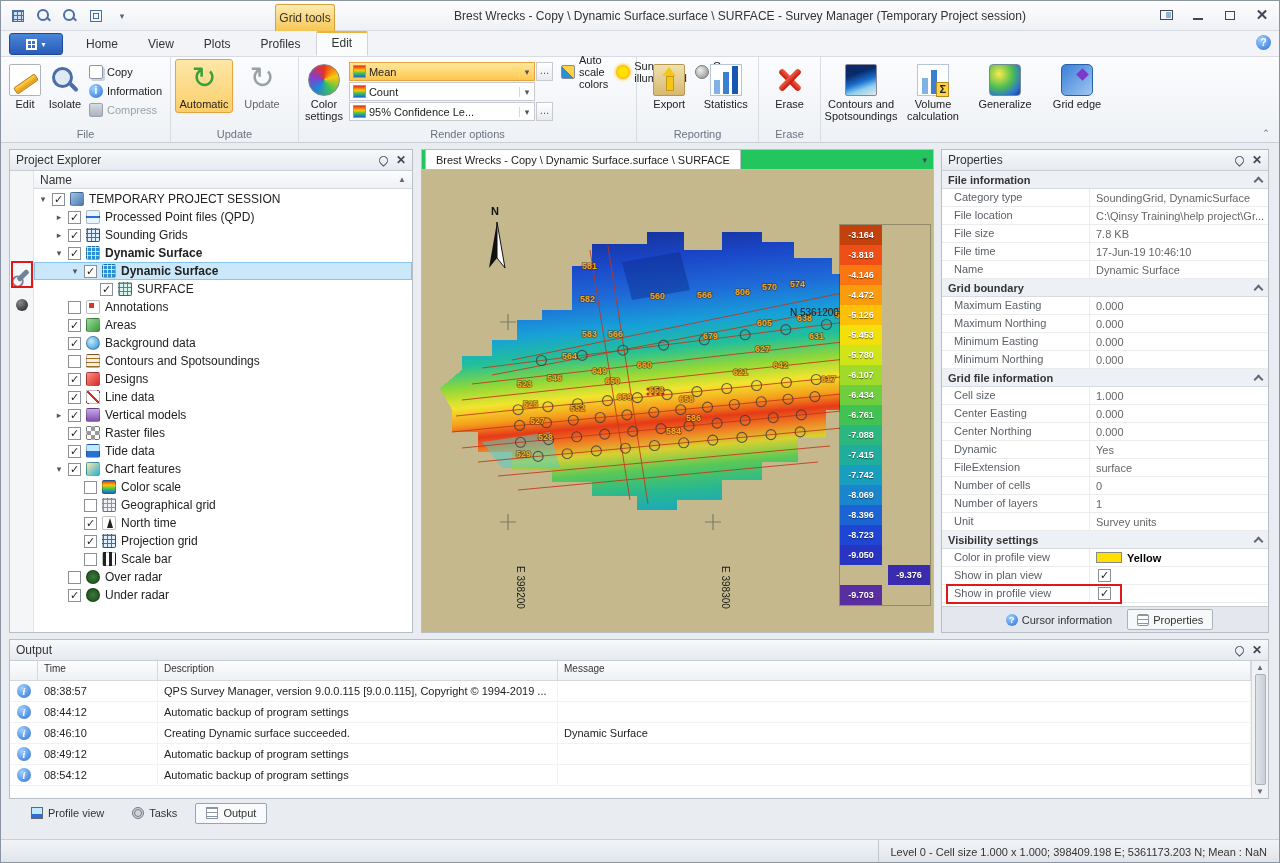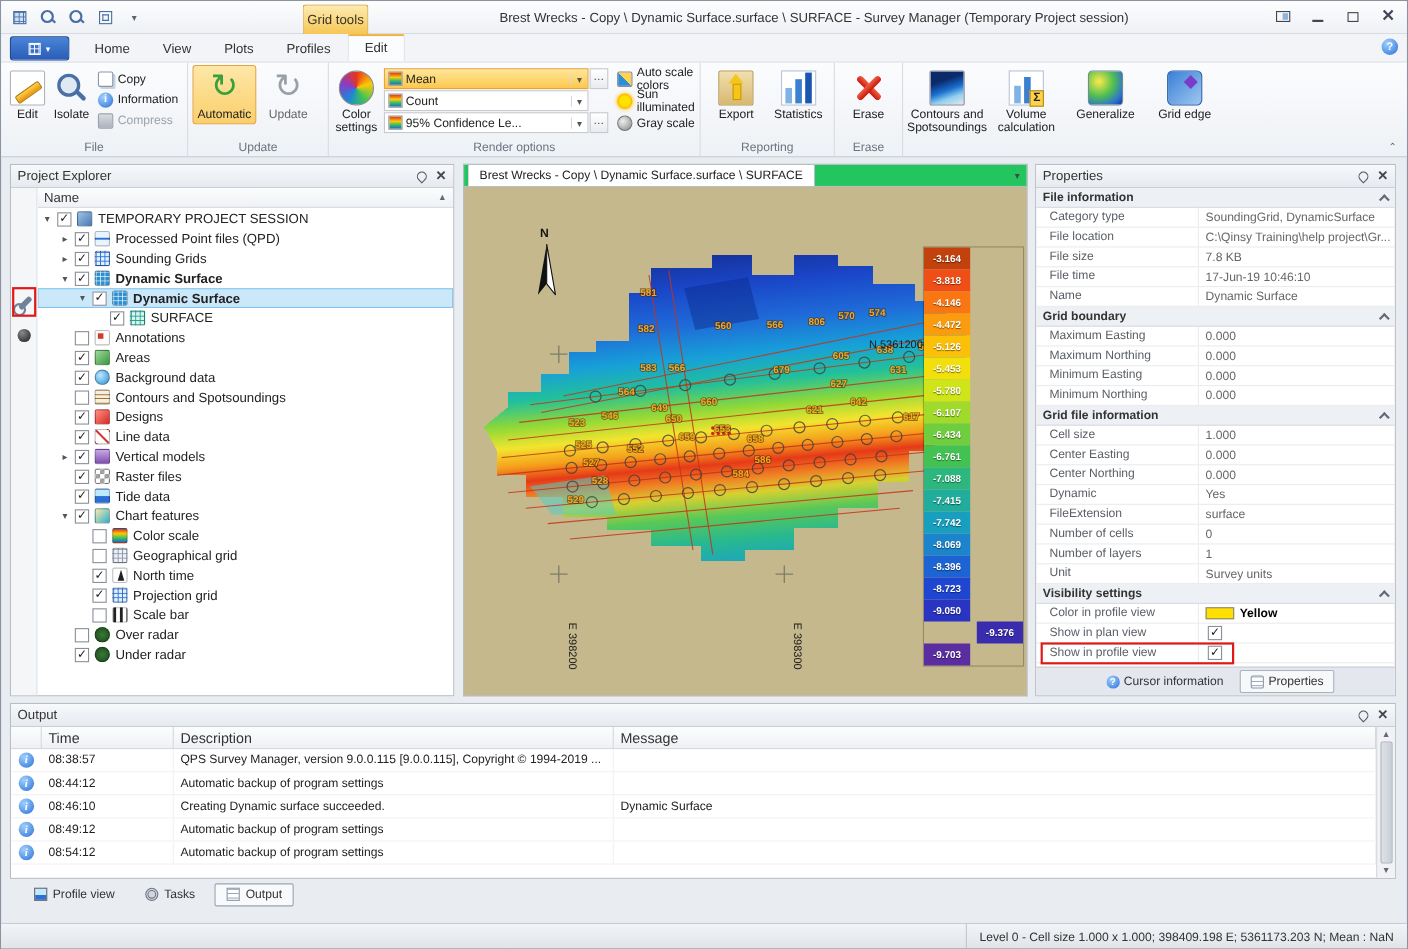--- a/index.html
+++ b/index.html
@@ -82,21 +82,21 @@
 
   .combo-col{display:flex;flex-direction:column;padding-top:3px;margin:0 4px}
   .combo-row{display:flex;align-items:center;margin-bottom:1px}
   .combo{display:flex;align-items:center;height:19px;border:1px solid #c6cad0;background:#fff;width:186px}
   .combo.sel{background:linear-gradient(#ffe79a,#fcc84e);border-color:#e8a33c}
   .cicon{width:13px;height:13px;margin:0 3px;background:linear-gradient(180deg,#e42f1a,#fdc908 40%,#3fc455 65%,#1c66d2);border:1px solid #999;flex:0 0 auto}
   .clabel{flex:1;font-size:11px;white-space:nowrap;overflow:hidden}
   .carrow{width:15px;text-align:center;color:#555;border-left:1px solid #d5d9de;font-size:9px}
   .more{width:17px;height:19px;border:1px solid #c6cad0;background:linear-gradient(#fff,#e8ebef);margin-left:1px;text-align:center;line-height:16px;color:#444;font-size:10px}
   .more.ghost{visibility:hidden}
-  .opt-col{display:flex;flex-direction:column;padding-top:3px}
+  .opt-col{display:flex;flex-direction:row;padding-top:3px}
   .optrow{display:flex;align-items:center;height:19px;margin-bottom:1px;padding:0 4px;font-size:11px;color:#222}
   .ribbon-collapse{position:absolute;right:6px;bottom:2px;width:14px;height:12px;color:#667;font-size:9px;text-align:center}
 
   
   .panel{position:absolute;background:#fff;border:1px solid #b8bec6}
   .phead{height:21px;background:linear-gradient(#f7f9fb,#e6eaef);border-bottom:1px solid #c9cdd4;display:flex;align-items:center;padding:0 6px;color:#333}
   .phead .sp{flex:1}
   .pinic{width:9px;height:9px;border:1px solid #556;border-radius:50% 50% 50% 0;transform:rotate(-45deg);margin:0 6px}
   .closic{font-size:12px;font-weight:bold;color:#445;margin-left:2px}
 
@@ -174,21 +174,21 @@
   .pr-tabs{position:absolute;bottom:0;left:0;right:0;height:26px;background:#e4e8ee;border-top:1px solid #c9cdd4;display:flex;align-items:center;justify-content:center;gap:6px}
   .pr-tab{display:flex;align-items:center;height:21px;padding:0 9px;font-size:11px;color:#333;gap:4px}
   .pr-tab.active{background:#f6f8fa;border:1px solid #aab2bc;border-radius:2px}
   .ti{width:12px;height:12px;border-radius:2px;flex:0 0 auto}
   .ti-cursorinfo{border-radius:50%;background:radial-gradient(circle at 35% 30%,#9fd0ff,#2a6fd4);color:#fff;font-size:9px;font-weight:bold;display:flex;align-items:center;justify-content:center}
   .ti-props{background:#fff;border:1px solid #8a96a8;background-image:linear-gradient(#8a96a8 1px,transparent 1px);background-size:100% 4px}
 
   
   #out{left:8px;top:638px;width:1260px;height:160px}
   .ohead{position:absolute;top:21px;left:0;right:17px;display:flex;height:20px;background:linear-gradient(#fcfdfe,#eef1f5);border-bottom:1px solid #d5d9de;color:#333}
-  .ohead .c{padding:2px 6px;border-right:1px solid #d5d9de;font-size:13px}
+  .ohead .c{padding:2px 6px;border-right:1px solid #d5d9de;font-size:10px}
   .orows{position:absolute;top:41px;left:0;right:17px;bottom:0;overflow:hidden}
   .orow{display:flex;height:21px;border-bottom:1px solid #f2f2f2;align-items:stretch}
   .c0{width:28px;display:flex;align-items:center;justify-content:center}
   .c1{width:120px}
   .c2{width:400px}
   .c3{flex:1}
   .orow .c1,.orow .c2,.orow .c3{padding:0 6px;border-right:1px solid #f2f2f2;display:flex;align-items:center;font-size:11px;white-space:nowrap;overflow:hidden}
   .info-ic{width:14px;height:14px;border-radius:50%;background:radial-gradient(circle at 35% 30%,#9fd0ff,#2a6fd4);color:#fff;font-size:10px;font-weight:bold;display:flex;align-items:center;justify-content:center;font-family:"Liberation Serif",serif;font-style:italic}
   .vscroll{position:absolute;right:0;top:21px;bottom:0;width:17px;background:#f0f2f5;border-left:1px solid #d5d9de;display:flex;flex-direction:column;justify-content:space-between;align-items:center;padding:2px 0;color:#667;font-size:8px}
   .vthumb{width:11px;flex:1;margin:2px 0;background:linear-gradient(90deg,#dfe3e8,#c9cfd6);border:1px solid #aab2bc;border-radius:2px}

